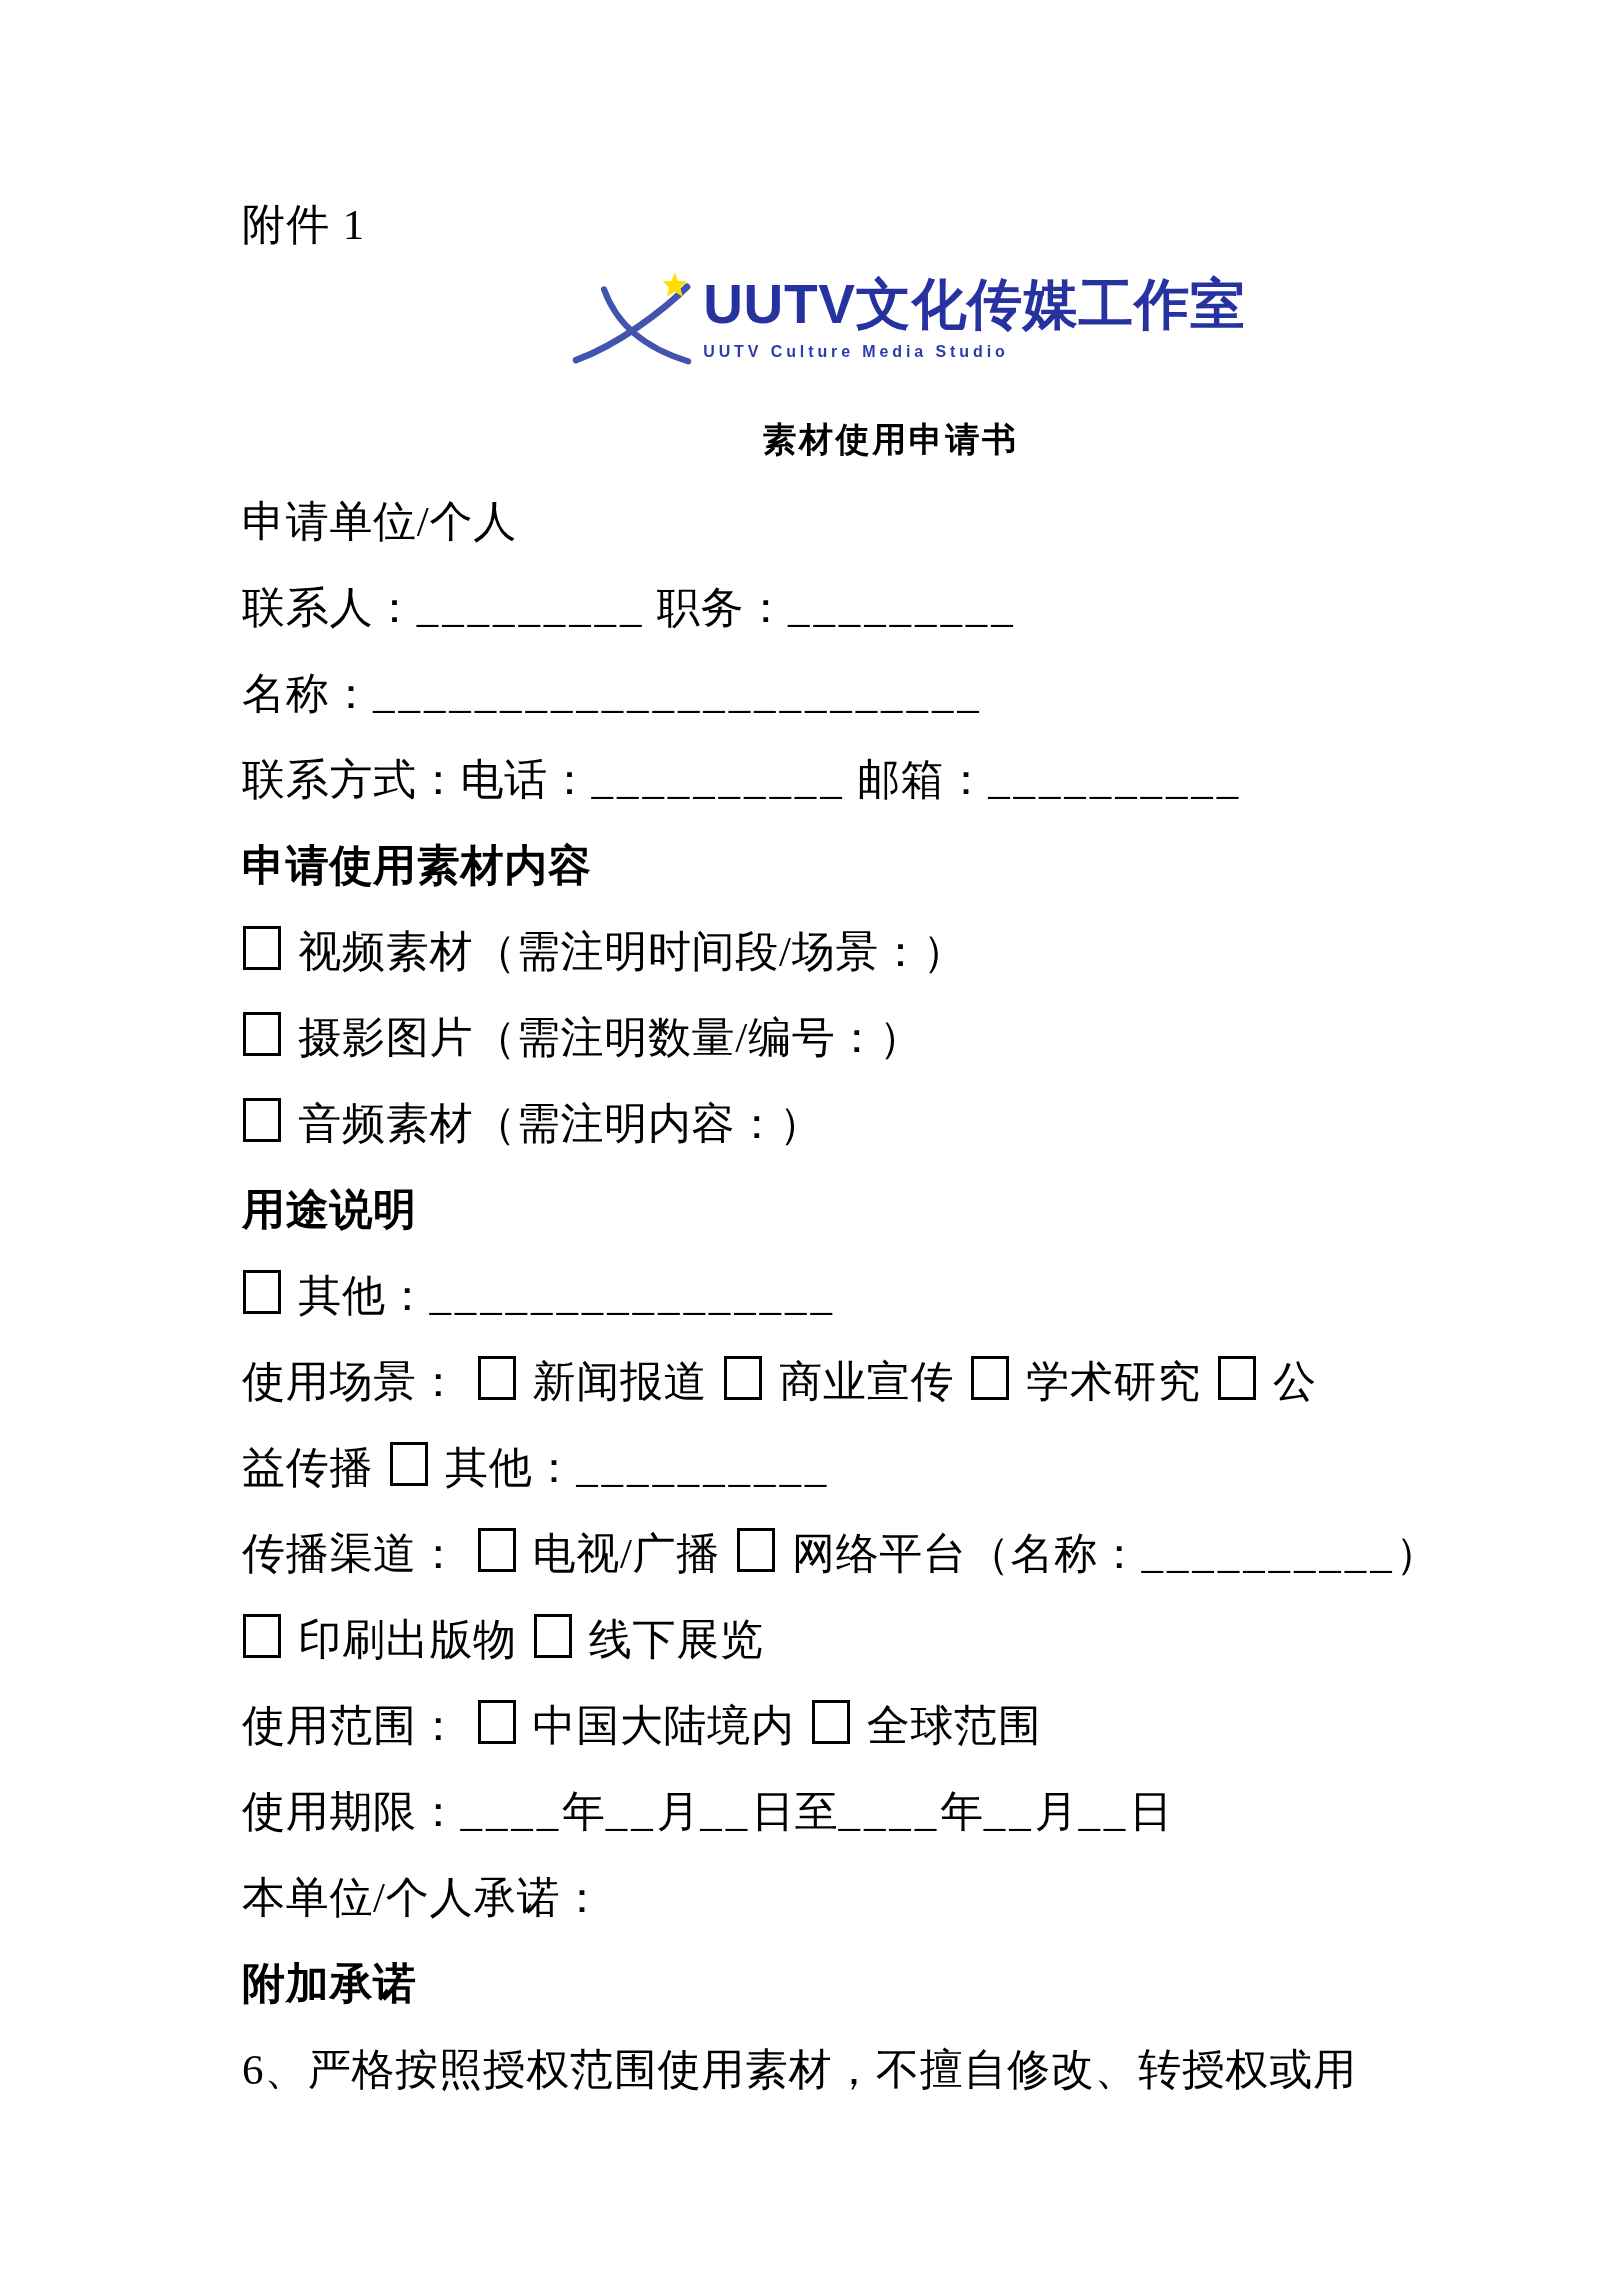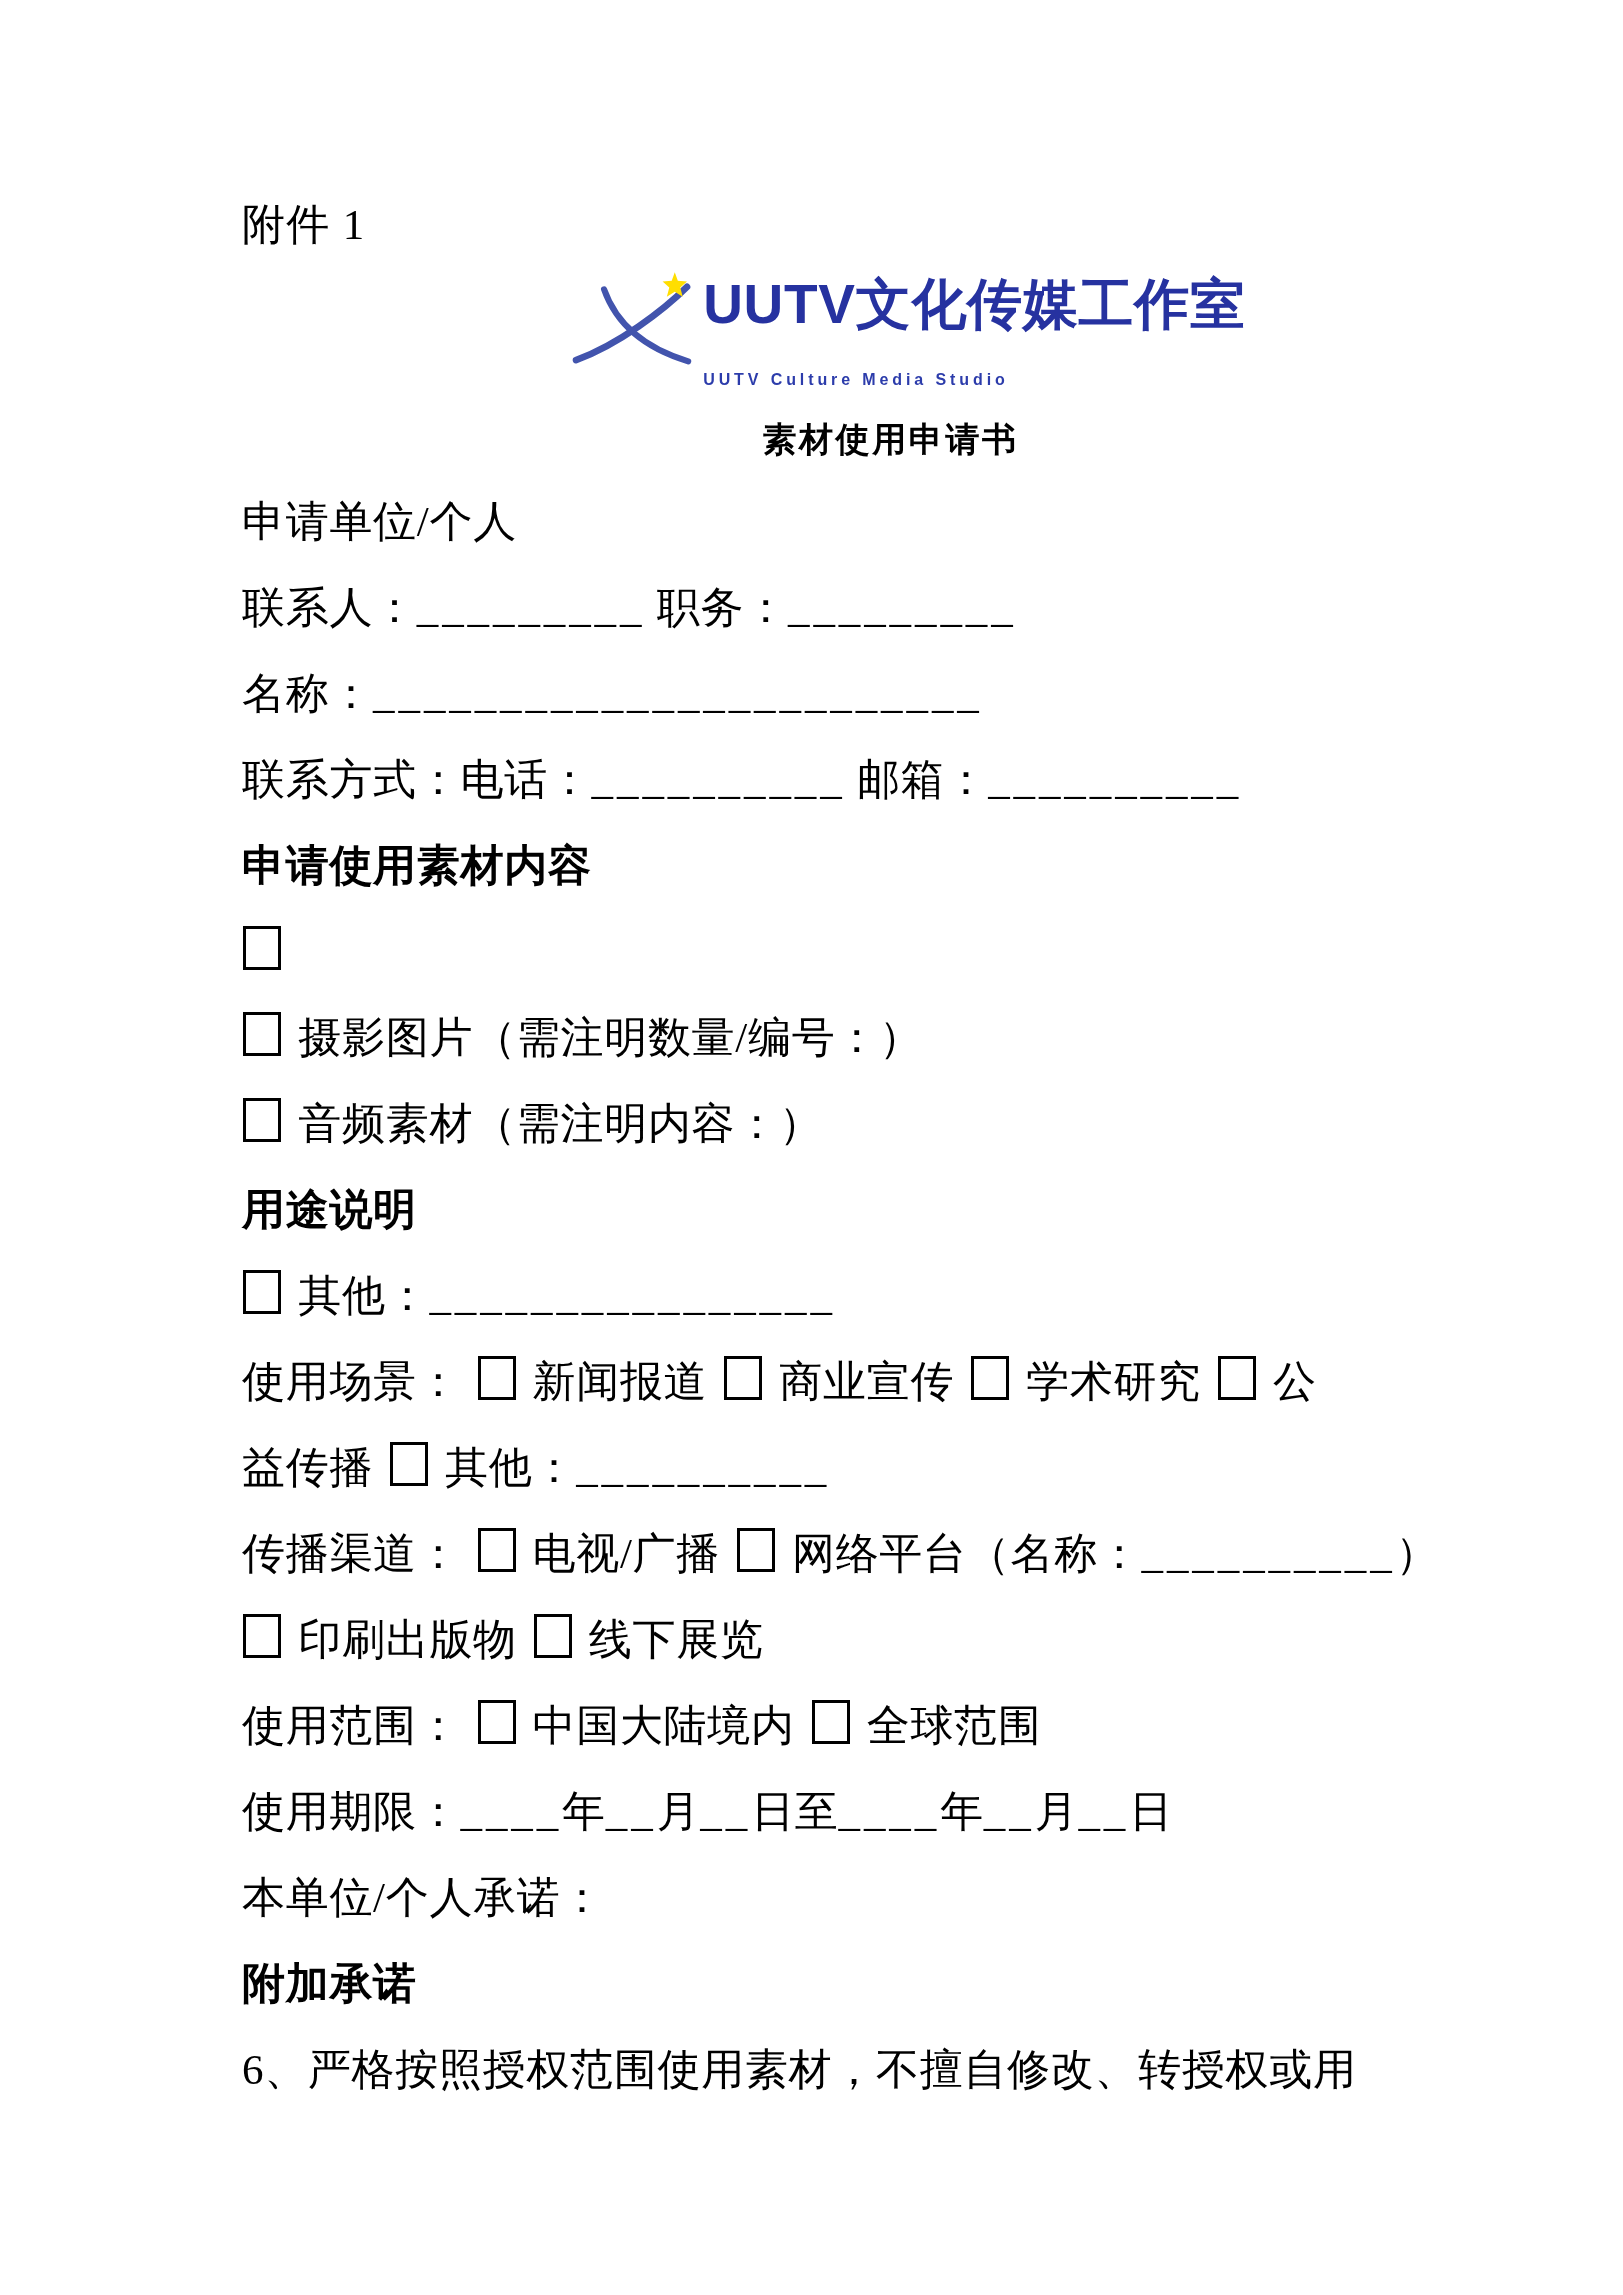--- a/index.html
+++ b/index.html
@@ -21,21 +21,21 @@
   }
   .logo-row {
     display: flex;
     justify-content: center;
     align-items: flex-start;
     margin-top: 10.5px;
     height: 136px;
     transform: translateX(18.3px);
   }
   .logo-mark { width: 122px; height: 115px; margin-right: 9.2px; flex: 0 0 auto; }
-  .logo-texts { display: flex; flex-direction: column; gap: 28px; }
+  .logo-texts { display: flex; flex-direction: column; }
   .logo-cn {
     font-family: "Liberation Sans", "DejaVu Sans", sans-serif;
     font-weight: 700;
     font-size: 55px;
     line-height: 1.0;
     letter-spacing: 0.7px;
     margin-top: 11.8px;
   }
   .logo-en {
     font-family: "Liberation Sans", "DejaVu Sans", sans-serif;
@@ -94,21 +94,21 @@
   </div>
 
   <div class="title">素材使用申请书</div>
 
   <div class="form-body">
       <div class="line"><span class="txt">申请单位/个人</span></div>
       <div class="line"><span class="txt">联系人：</span><span class="blank">_________</span><span class="txt">  职务：</span><span class="blank">_________</span></div>
       <div class="line"><span class="txt">名称：</span><span class="blank">________________________</span></div>
       <div class="line"><span class="txt">联系方式：电话：</span><span class="blank">__________</span><span class="txt">  邮箱：</span><span class="blank">__________</span></div>
       <div class="line bold"><span class="txt">申请使用素材内容</span></div>
-      <div class="line"><span class="cb"></span></div>
+      <div class="line"><span class="cb"></span><span class="txt">视频素材（需注明时间段/场景：）</span></div>
       <div class="line"><span class="cb"></span><span class="txt">摄影图片（需注明数量/编号：）</span></div>
       <div class="line"><span class="cb"></span><span class="txt">音频素材（需注明内容：）</span></div>
       <div class="line bold"><span class="txt">用途说明</span></div>
       <div class="line"><span class="cb"></span><span class="txt">其他：</span><span class="blank">________________</span></div>
       <div class="line"><span class="txt">使用场景：</span><span class="cb"></span><span class="txt">新闻报道</span><span class="cb"></span><span class="txt">商业宣传</span><span class="cb"></span><span class="txt">学术研究</span><span class="cb"></span><span class="txt">公</span></div>
       <div class="line"><span class="txt">益传播</span><span class="cb"></span><span class="txt">其他：</span><span class="blank">__________</span></div>
       <div class="line"><span class="txt">传播渠道：</span><span class="cb"></span><span class="txt">电视/广播</span><span class="cb"></span><span class="txt">网络平台（名称：</span><span class="blank">__________</span><span class="txt">）</span></div>
       <div class="line"><span class="cb"></span><span class="txt">印刷出版物</span><span class="cb"></span><span class="txt">线下展览</span></div>
       <div class="line"><span class="txt">使用范围：</span><span class="cb"></span><span class="txt">中国大陆境内</span><span class="cb"></span><span class="txt">全球范围</span></div>
       <div class="line"><span class="txt">使用期限：</span><span class="blank">____</span><span class="txt">年</span><span class="blank">__</span><span class="txt">月</span><span class="blank">__</span><span class="txt">日至</span><span class="blank">____</span><span class="txt">年</span><span class="blank">__</span><span class="txt">月</span><span class="blank">__</span><span class="txt">日</span></div>

